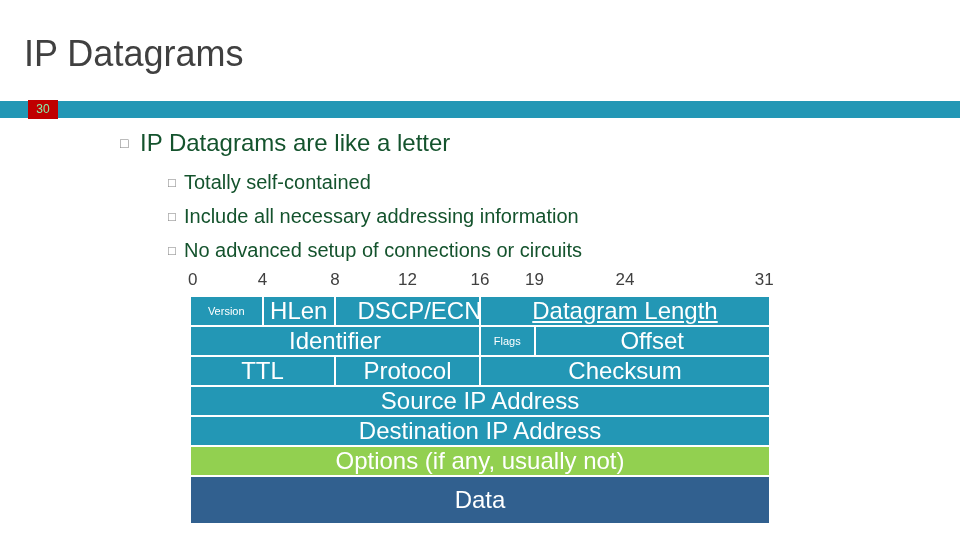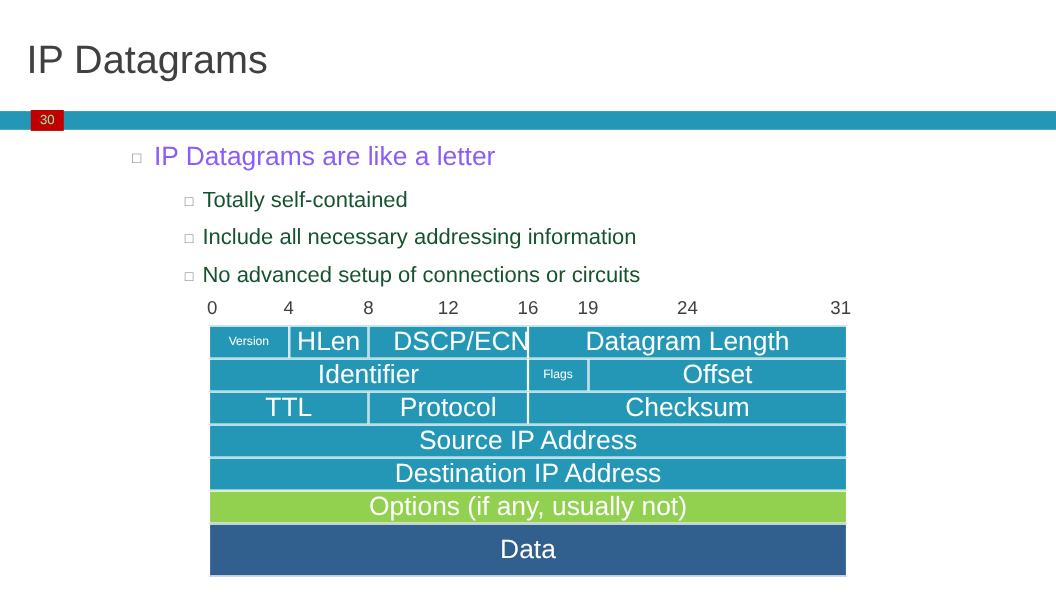--- a/index.html
+++ b/index.html
@@ -61,21 +61,21 @@
   }
   .bullet-l1 .marker {
     color: #7f7f7f;
     font-size: 14px;
     line-height: 30px;
     width: 20px;
     flex: 0 0 20px;
   }
   .bullet-l1 .text {
     font-size: 24px;
-    color: #8b5cf6;
+    color: #14532d;
     line-height: 30px;
   }
 
   .sub-list {
     position: absolute;
     left: 168px;
     top: 168px;
     width: 740px;
   }
   .bullet-l2 {
@@ -184,21 +184,21 @@
       <span style="left: 50%; text-align: right;">16</span>
       <span style="left: 59.4%;">19</span>
       <span style="left: 75%;">24</span>
       <span style="left: 100%; transform: translateX(-80%);">31</span>
     </div>
   <div id="diagram-rows">
       <div class="dgrow">
         <div class="cell small" style="width: 12.5%;">Version</div>
         <div class="cell" style="width: 12.5%;">HLen</div>
         <div class="cell" style="width: 25%; padding-left: 24px;">DSCP/ECN</div>
-        <div class="cell" style="width: 50%;">Datagram Length</div>
+        <div class="cell" style="width: 50%; text-decoration: underline;">Datagram Length</div>
       </div>
       <div class="dgrow">
         <div class="cell" style="width: 50%;">Identifier</div>
         <div class="cell small" style="width: 9.4%;">Flags</div>
         <div class="cell" style="width: 40.6%;">Offset</div>
       </div>
       <div class="dgrow">
         <div class="cell" style="width: 25%;">TTL</div>
         <div class="cell" style="width: 25%;">Protocol</div>
         <div class="cell" style="width: 50%;">Checksum</div>

